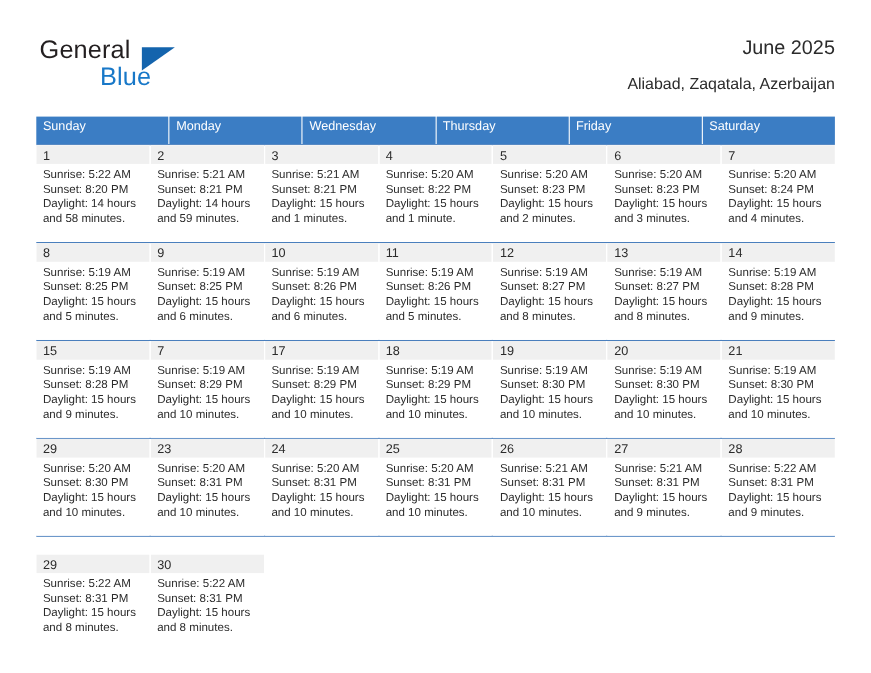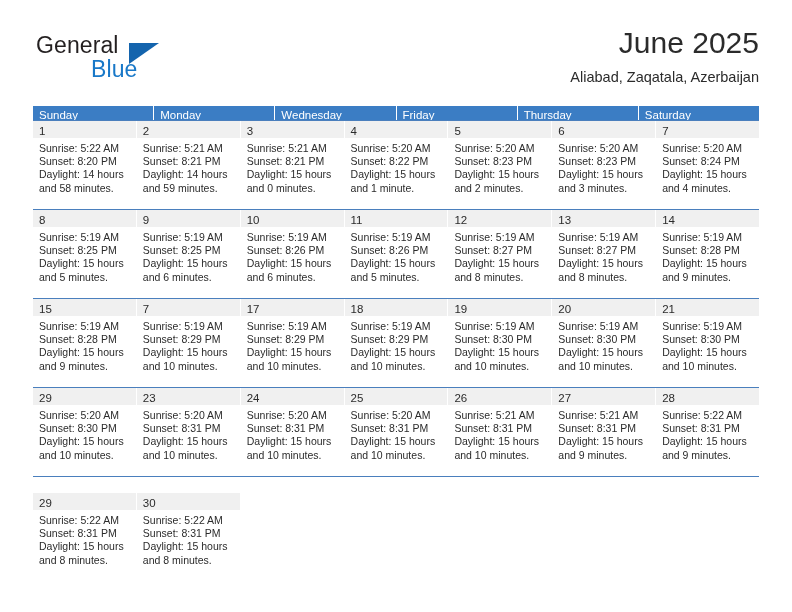--- a/index.html
+++ b/index.html
@@ -65,21 +65,21 @@
     border-bottom: 21px solid transparent;
   }
 
   .title-block {
     position: absolute;
     right: 0;
     top: 0;
     text-align: right;
   }
   .cal-title {
-    font-size: 30px;
+    font-size: 18px;
     color: #2b2b2b;
     line-height: 34px;
     white-space: nowrap;
   }
   .cal-subtitle {
     margin-top: 8px;
     font-size: 14.5px;
     color: #2b2b2b;
     line-height: 18px;
     white-space: nowrap;
@@ -88,21 +88,21 @@
   
   .calendar {
     position: absolute;
     left: 33px;
     top: 106px;
     width: 726px;
   }
   .weekday-row {
     display: flex;
     width: 100%;
-    height: 14px;
+    height: 25px;
   }
   .weekday {
     flex: 1 1 0;
     background: #3b7dc4;
     color: #ffffff;
     font-size: 11.5px;
     line-height: 19px;
     padding-left: 6px;
     box-sizing: border-box;
     margin-right: 1px;
@@ -175,22 +175,22 @@
     </div>
 
   </div>
 
   <div class="calendar">
 
     <div class="weekday-row">
       <div class="weekday">Sunday</div>
       <div class="weekday">Monday</div>
       <div class="weekday">Wednesday</div>
+      <div class="weekday">Thursday</div>
       <div class="weekday">Friday</div>
-      <div class="weekday">Thursday</div>
       <div class="weekday">Saturday</div>
     </div>
 
     <div class="week-row">
       <div class="day-cell">
         <div class="day-num-band"><span class="day-num">1</span></div>
         <div class="day-info">
           <div>Sunrise: 5:22 AM</div>
           <div>Sunset: 8:20 PM</div>
           <div>Daylight: 14 hours</div>
@@ -205,21 +205,21 @@
           <div>Daylight: 14 hours</div>
           <div>and 59 minutes.</div>
         </div>
       </div>
       <div class="day-cell">
         <div class="day-num-band"><span class="day-num">3</span></div>
         <div class="day-info">
           <div>Sunrise: 5:21 AM</div>
           <div>Sunset: 8:21 PM</div>
           <div>Daylight: 15 hours</div>
-          <div>and 0 minutes.</div>
+          <div>and 1 minutes.</div>
         </div>
       </div>
       <div class="day-cell">
         <div class="day-num-band"><span class="day-num">4</span></div>
         <div class="day-info">
           <div>Sunrise: 5:20 AM</div>
           <div>Sunset: 8:22 PM</div>
           <div>Daylight: 15 hours</div>
           <div>and 1 minute.</div>
         </div>

